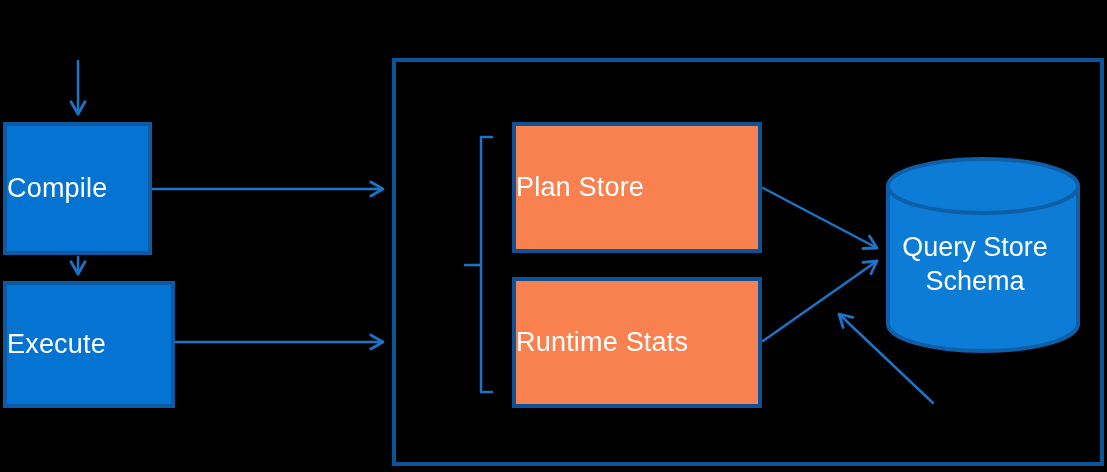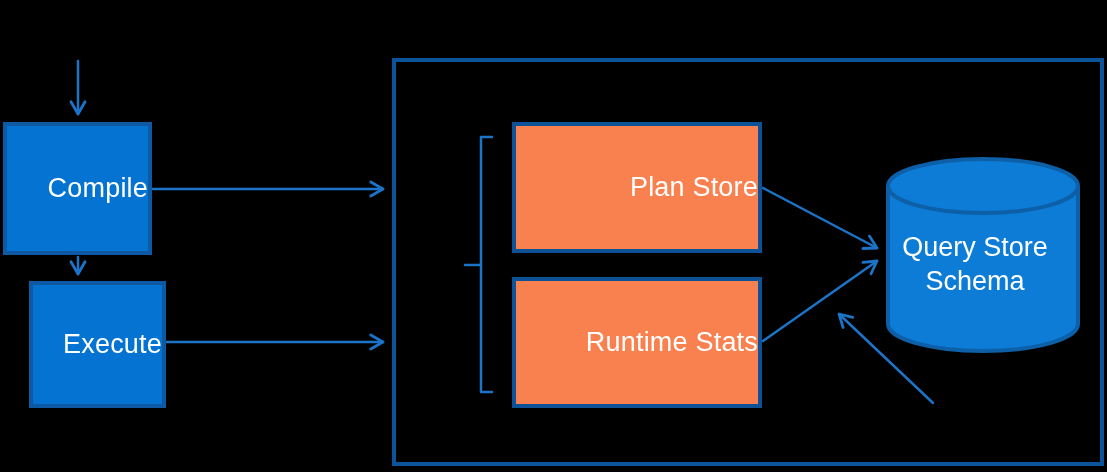--- a/index.html
+++ b/index.html
@@ -13,32 +13,32 @@
     height: 472px;
     background: var(--background, #000);
     overflow: hidden;
     font-family: "Liberation Sans", "DejaVu Sans", sans-serif;
   }
   .node {
     position: absolute;
     box-sizing: border-box;
     display: flex;
     align-items: center;
-    justify-content: flex-end;
+    justify-content: flex-start;
     color: var(--label-text, #fff);
     font-size: 27px;
     font-weight: 400;
     letter-spacing: 0.2px;
   }
   .process {
     background: var(--process-fill);
     border: 4px solid var(--process-border);
   }
   #compile-box  { left: 3px;   top: 122px; width: 149px; height: 133px; }
-  #execute-box  { left: 3px;   top: 281px; width: 137px; height: 127px; margin-left: 26px; }
+  #execute-box  { left: 3px;   top: 281px; width: 172px; height: 127px; }
   #container-box {
     position: absolute;
     box-sizing: border-box;
     left: 392px; top: 58px; width: 712px; height: 408px;
     border: 4px solid var(--container-border);
     background: transparent;
   }
   .store {
     background: var(--store-fill);
     border: 4px solid var(--store-border);

